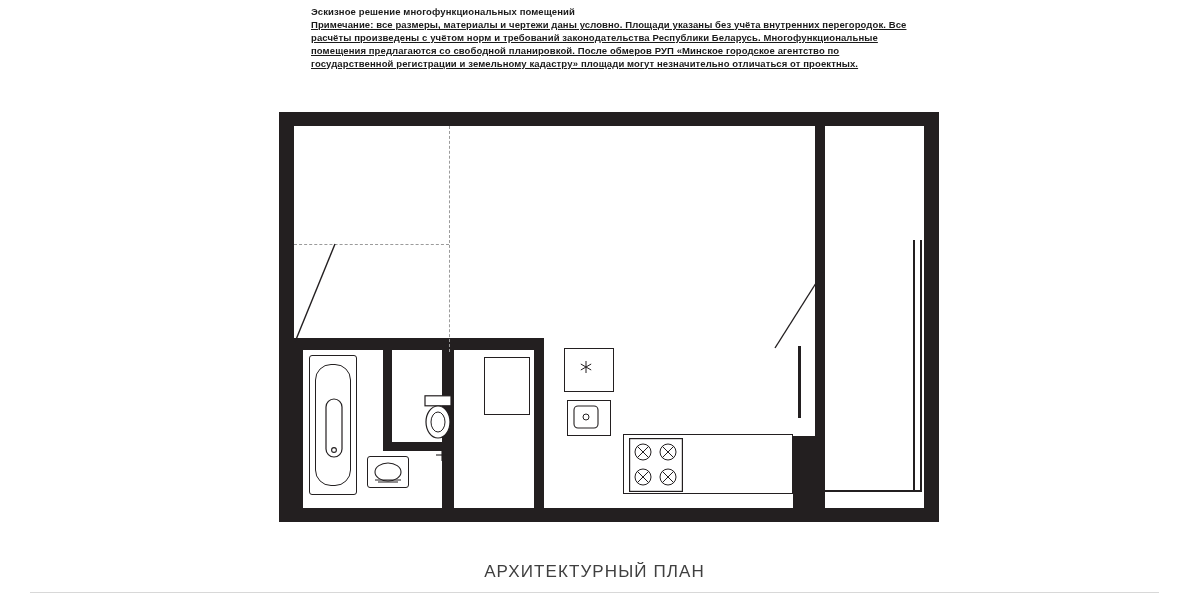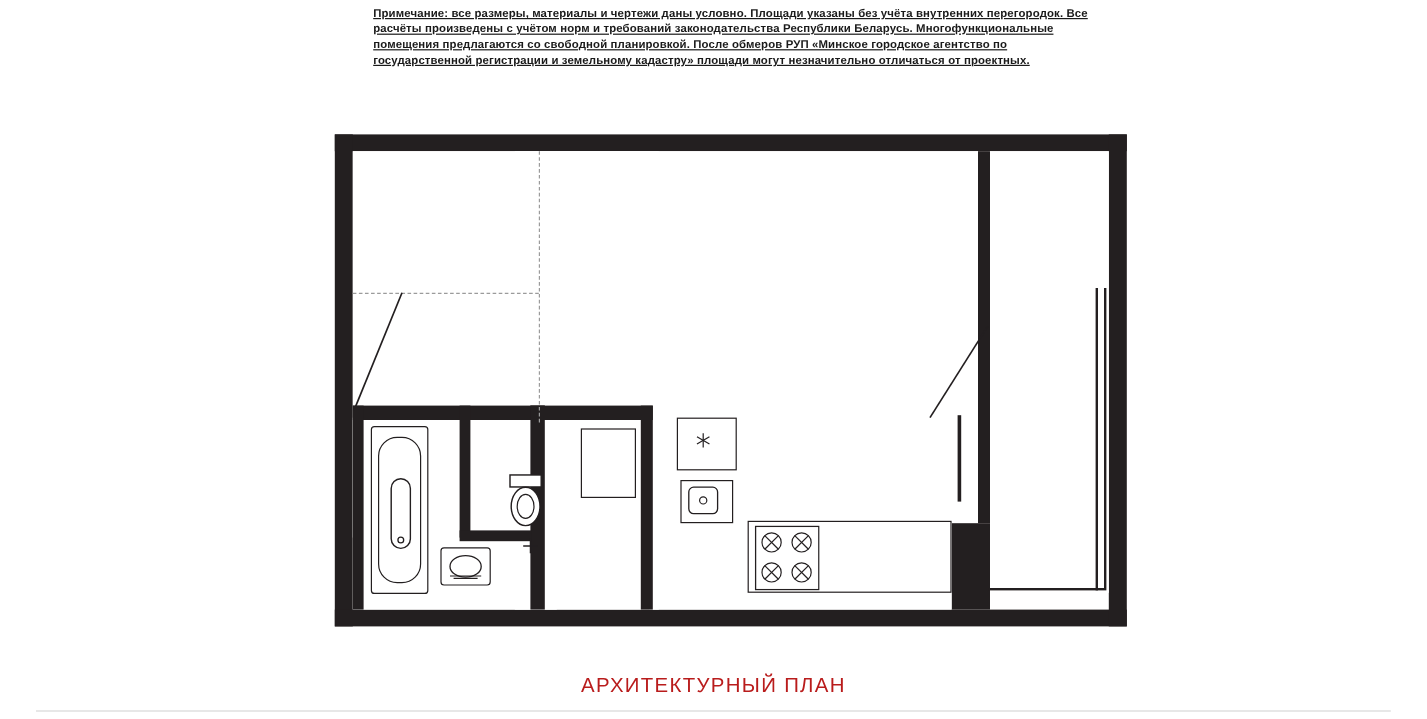--- a/index.html
+++ b/index.html
@@ -81,35 +81,36 @@
 
   
   #footer-title {
     position: absolute;
     left: 0;
     top: 562px;
     width: 1189px;
     text-align: center;
     font-size: 17px;
     letter-spacing: 1.1px;
-    color: #b91c1c;
+    color: #404040;
   }
   #footer-rule {
     position: absolute;
     left: 30px;
     top: 592px;
     width: 1129px;
     height: 1px;
     background: #d8d8d8;
   }
 </style>
 </head>
 <body>
 
 <div id="notes">
+  <p class="note-title">Эскизное решение многофункциональных помещений</p>
   <p class="note-body">Примечание: все размеры, материалы и чертежи даны условно. Площади указаны без учёта внутренних перегородок. Все расчёты произведены с учётом норм и требований законодательства Республики Беларусь. Многофункциональные помещения предлагаются со свободной планировкой. После обмеров РУП «Минское городское агентство по государственной регистрации и земельному кадастру» площади могут незначительно отличаться от проектных.</p>
 </div>
 
 <div id="plan">
 
   <div class="wall" style="left:0px; top:0px; width:660px; height:14px;"></div>
   <div class="wall" style="left:0px; top:0px; width:15px; height:410px;"></div>
   <div class="wall" style="left:0px; top:396px; width:660px; height:14px;"></div>
   <div class="wall" style="left:645px; top:0px; width:15px; height:410px;"></div>
 

